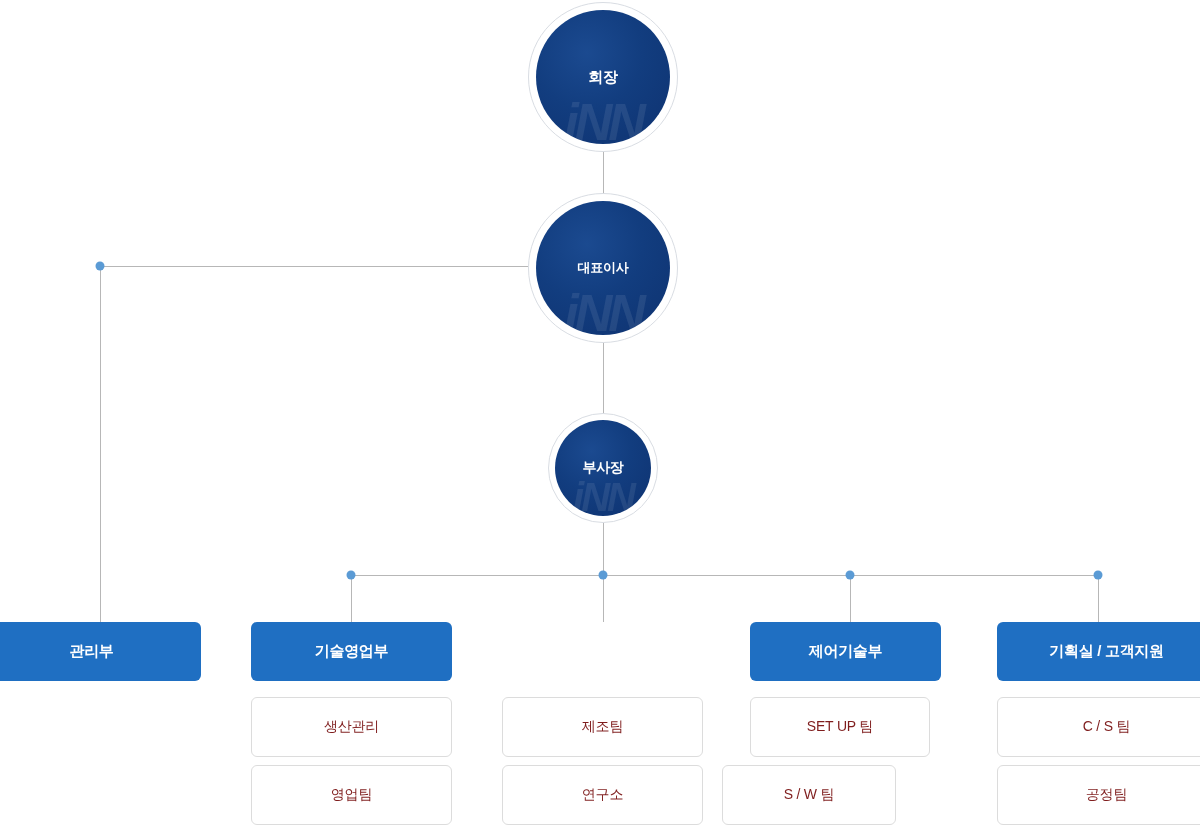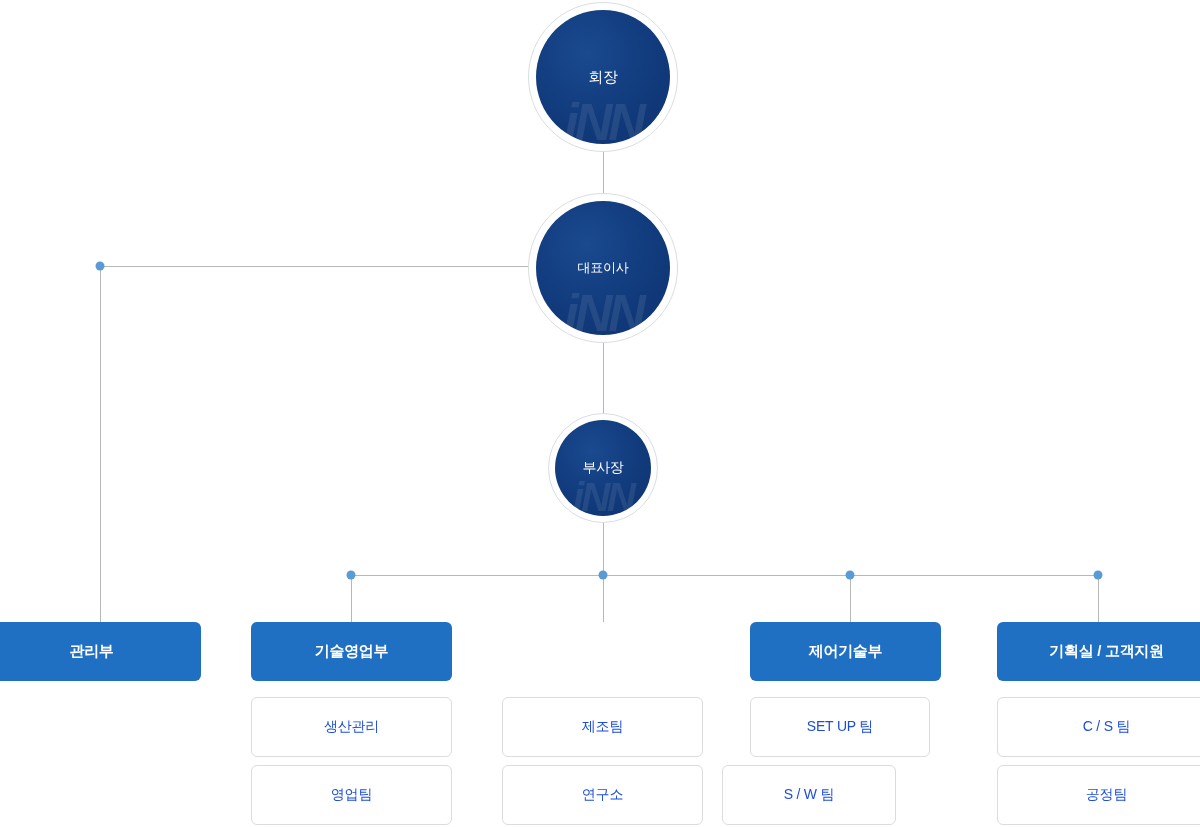--- a/index.html
+++ b/index.html
@@ -47,21 +47,21 @@
     display: flex;
     align-items: center;
     justify-content: center;
     position: relative;
     overflow: hidden;
   }
   .exec-label {
     position: relative;
     z-index: 3;
     color: #ffffff;
-    font-weight: 400;
+    font-weight: 700;
     letter-spacing: -0.3px;
     white-space: nowrap;
   }
   .exec-watermark {
     position: absolute;
     z-index: 1;
     left: 0;
     right: 0;
     bottom: -6%;
     text-align: center;
@@ -108,21 +108,21 @@
   
   .team-box {
     position: absolute;
     height: 60px;
     background: #ffffff;
     border: 1px solid #dcdcdc;
     border-radius: 6px;
     display: flex;
     align-items: center;
     justify-content: center;
-    color: #1d4ed8;
+    color: #7f1d1d;
     font-size: 14px;
     font-weight: 400;
     letter-spacing: -0.2px;
     white-space: nowrap;
     box-sizing: border-box;
   }
 </style>
 </head>
 <body>
 

